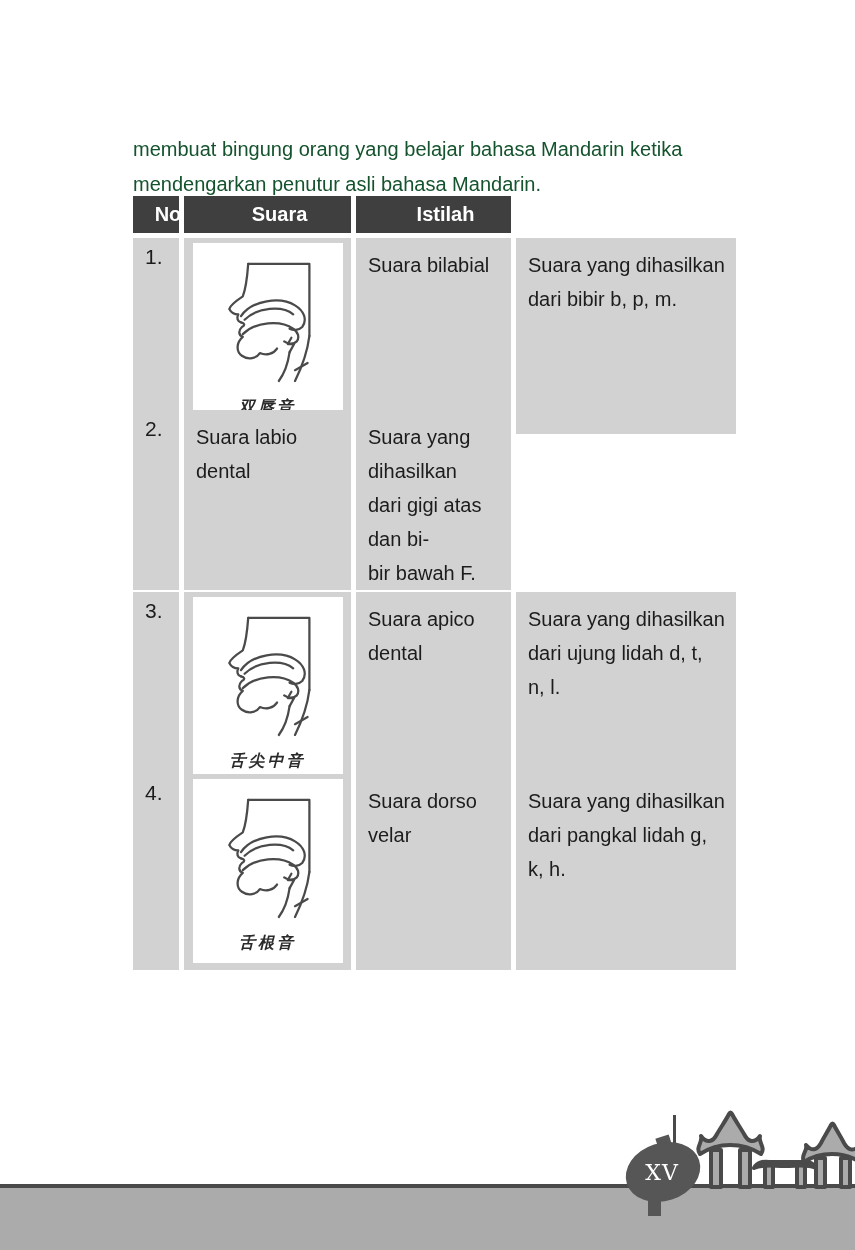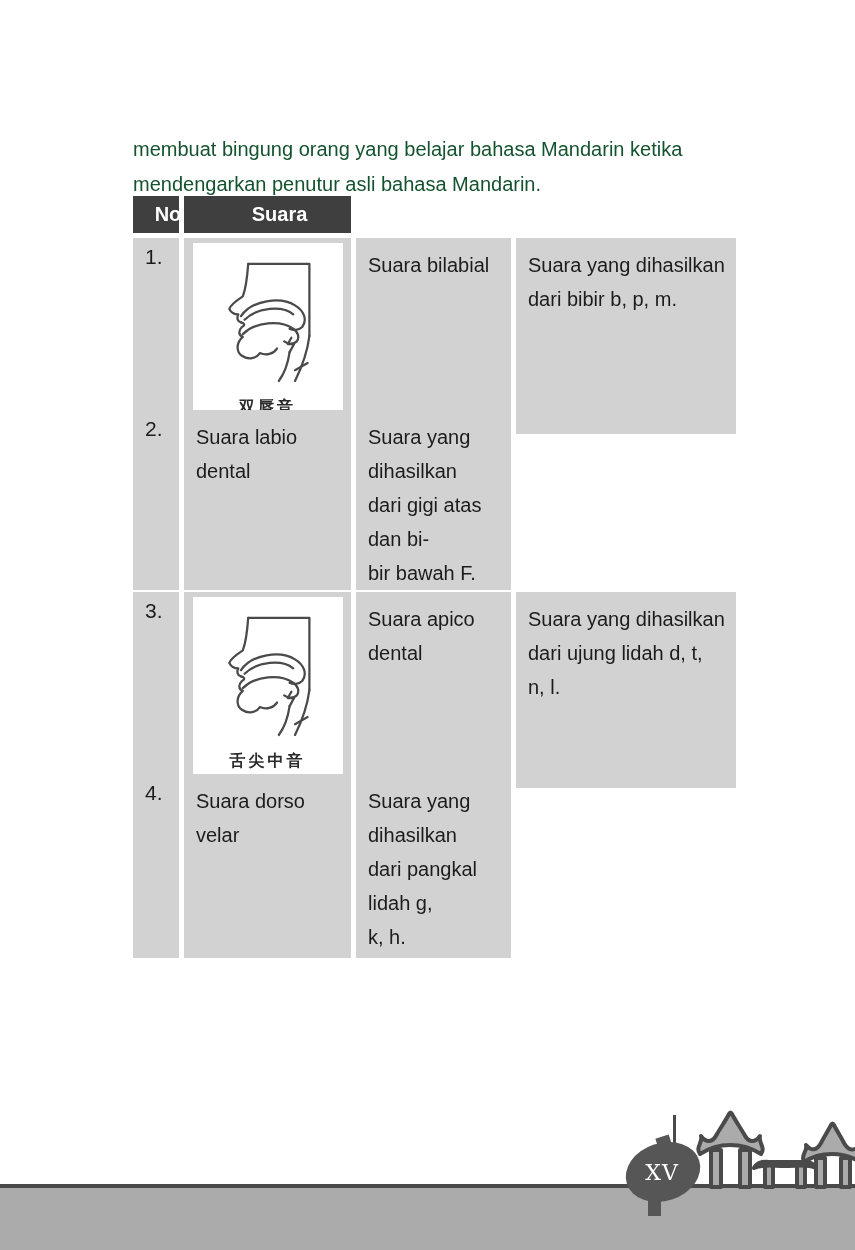--- a/index.html
+++ b/index.html
@@ -30,21 +30,21 @@
     background:#3f3f3f; color:#ffffff; font-weight:bold; font-size:20px;
     display:flex; align-items:center; justify-content:center;padding-left:24px;
   }
   .th.big { font-size:24px; }
   .td { background:#d2d2d2; }
   .td-no { font-size:21px; padding:7px 0 0 12px; }
   .td-text {
     font-size:20px; line-height:34px; padding:10px 8px 0 12px;
     white-space:pre-line;
   }
-  .td-img { display:flex; justify-content:center; align-items:center; padding:5px 0 7px 0; }
+  .td-img { display:flex; justify-content:center; align-items:center; padding:5px 0 7px 0;font-style:italic; }
   .imgbox {
     width:150px; background:#ffffff;
     display:flex; flex-direction:column; align-items:center; justify-content:space-between;
   }
   .imgbox svg.diagram { width:126px; flex:1 1 auto; margin-top:4px; }
   .caption {
     font-size:16px; font-weight:bold; color:#2b2b2b; letter-spacing:3px;
     padding-bottom:9px; font-family:"DejaVu Serif", serif;
   }
 
@@ -78,20 +78,21 @@
   </defs>
 </svg>
 
 <p class="intro">membuat bingung orang yang belajar bahasa Mandarin ketika
 mendengarkan penutur asli bahasa Mandarin.</p>
 
 <div class="ptable">
   <div class="thead">
     <div class="th">No</div>
     <div class="th">Suara</div>
+    <div class="th">Istilah</div>
   </div>
 
   <div class="trow" style="height:167px">
     <div class="td td-no">1.</div>
     <div class="td td-img">
       <div class="imgbox">
         <svg class="diagram">
             <use href="#head-diagram"></use>
           </svg>
         <div class="caption">双唇音</div>
@@ -123,20 +124,28 @@
     </div>
     <div class="td td-text">Suara apico
 dental</div>
     <div class="td td-text">Suara yang dihasilkan
 dari ujung lidah d, t,
 n, l.</div>
   </div>
 
   <div class="trow" style="height:184px">
     <div class="td td-no">4.</div>
+    <div class="td td-img">
+      <div class="imgbox">
+        <svg class="diagram">
+            <use href="#head-diagram"></use>
+          </svg>
+        <div class="caption">舌根音</div>
+      </div>
+    </div>
     <div class="td td-text">Suara dorso
 velar</div>
     <div class="td td-text">Suara yang dihasilkan
 dari pangkal lidah g,
 k, h.</div>
   </div>
 </div>
 
 <div class="footer-bar"></div>
 

